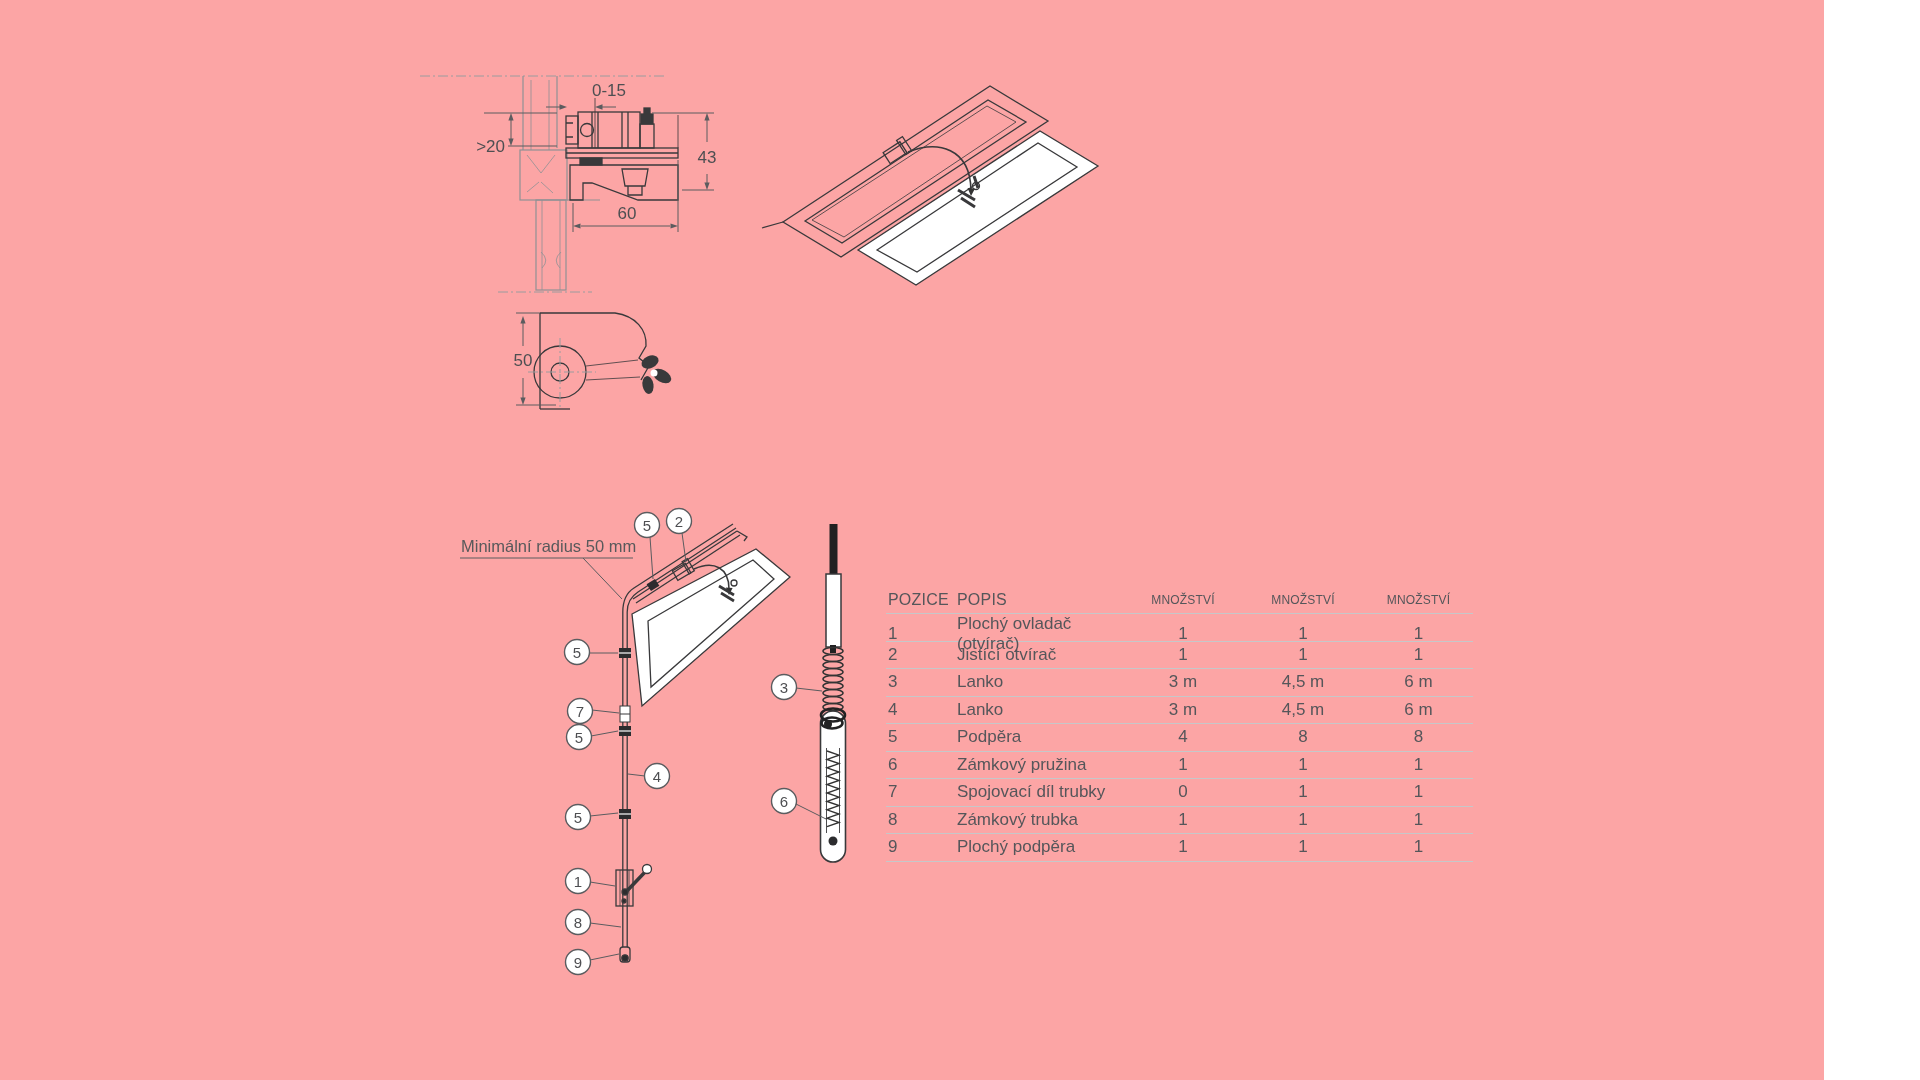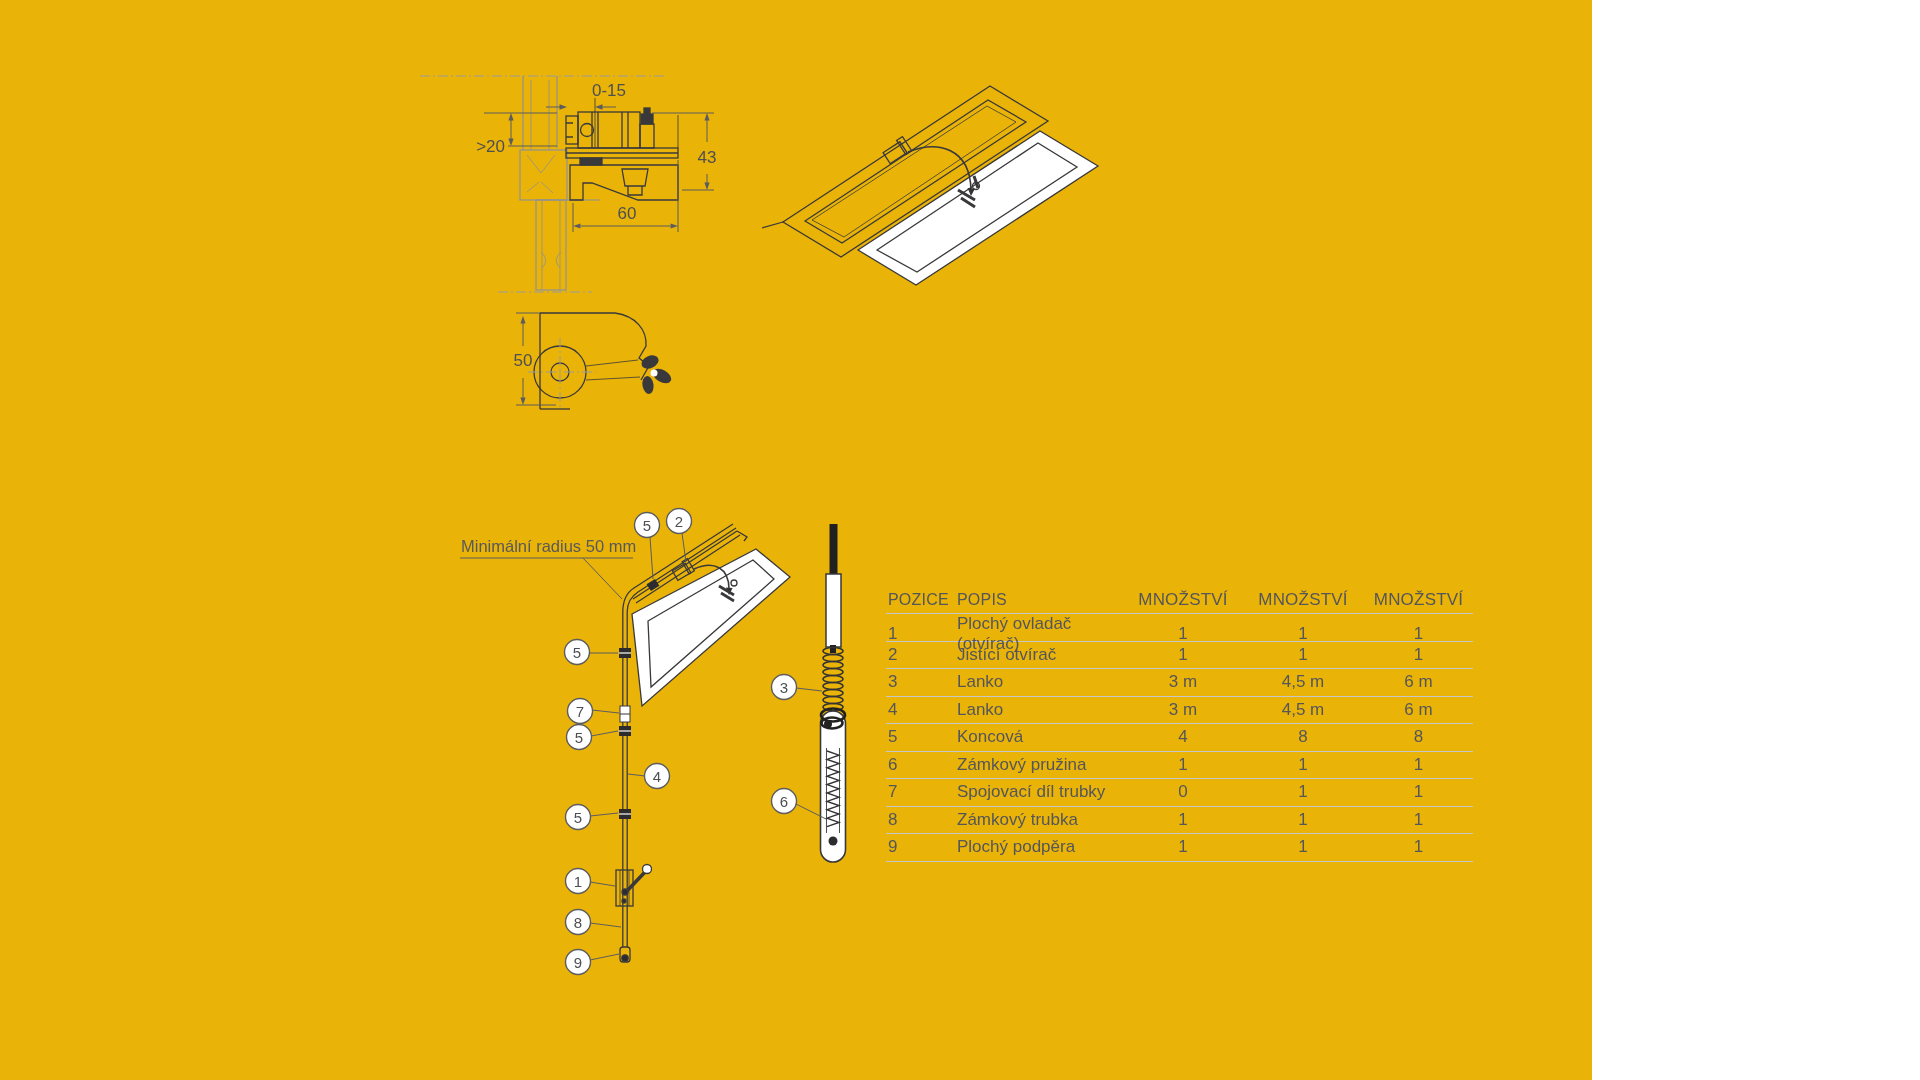--- a/index.html
+++ b/index.html
@@ -1,16 +1,16 @@
 <!DOCTYPE html>
 <html><head>
 <meta charset="utf-8">
 <style>
   html,body{margin:0;padding:0;background:#ffffff;}
-  .page{position:relative;width:1592px;height:1080px;background:#eab308;overflow:hidden;
+  .page{position:relative;width:1824px;height:1080px;background:#fca5a5;overflow:hidden;
         font-family:"Liberation Sans",sans-serif;}
   .abs{position:absolute;}
 
   
   svg{overflow:visible;}
   svg text{font-family:"Liberation Sans",sans-serif;stroke:none;}
   .ink{stroke:#39393b;stroke-width:1.3;fill:none;}
   .profile{stroke:#8f9194;stroke-width:1.2;fill:none;}
   .thin{stroke-width:0.8;}
   .cl{stroke:#9a9c9e;stroke-width:1;stroke-dasharray:10 3 2 3;fill:none;}
@@ -20,21 +20,21 @@
   .callout circle{fill:#ffffff;stroke:#5b5c5f;stroke-width:1.4;}
   .callout text{fill:#4e4f52;font-size:15px;text-anchor:middle;}
   .ldr{stroke:#5b5c5f;stroke-width:1;fill:none;}
   .note-text{fill:#58595b;font-size:16.5px;}
 
   
   .parts-table{position:absolute;left:886px;top:586px;width:587px;color:#55565a;}
   .t-row{display:grid;grid-template-columns:66px 172px 118px 122px 109px;height:26.5px;
          border-bottom:1px solid #c6c7c9;align-items:center;font-size:17px;}
   .t-head{height:27px;font-size:16px;letter-spacing:0.2px;}
-  .t-head .q{font-size:17px;}
+  .t-head .q{font-size:12px;}
   .c0{padding-left:2px;}
   .c1{padding-left:5px;}
   .q{text-align:center;}
 </style>
 </head>
 <body>
 
 <div class="page">
 
   <svg class="abs" style="left:415px;top:55px" width="325" height="360" viewBox="415 55 325 360">
@@ -352,21 +352,21 @@
     </div>
     <div class="t-row">
       <div class="c0">4</div>
       <div class="c1">Lanko</div>
       <div class="q">3 m</div>
       <div class="q">4,5 m</div>
       <div class="q">6 m</div>
     </div>
     <div class="t-row">
       <div class="c0">5</div>
-      <div class="c1">Koncová</div>
+      <div class="c1">Podpěra</div>
       <div class="q">4</div>
       <div class="q">8</div>
       <div class="q">8</div>
     </div>
     <div class="t-row">
       <div class="c0">6</div>
       <div class="c1">Zámkový pružina</div>
       <div class="q">1</div>
       <div class="q">1</div>
       <div class="q">1</div>

